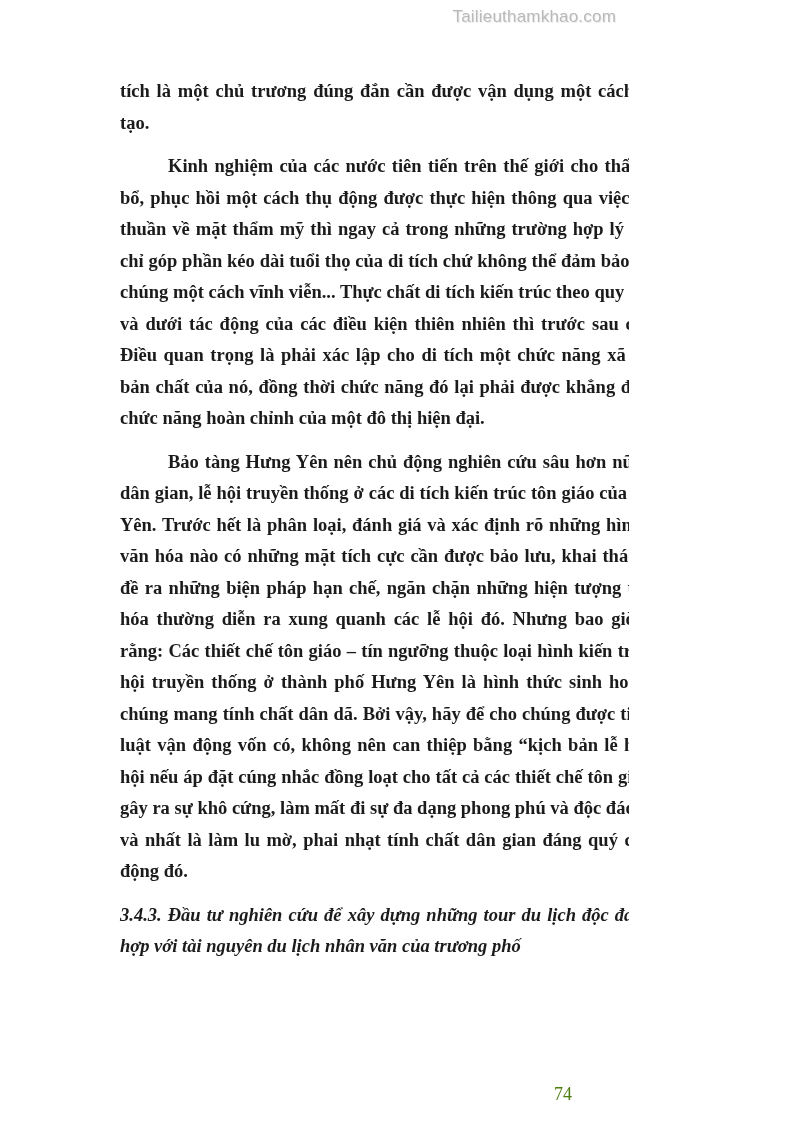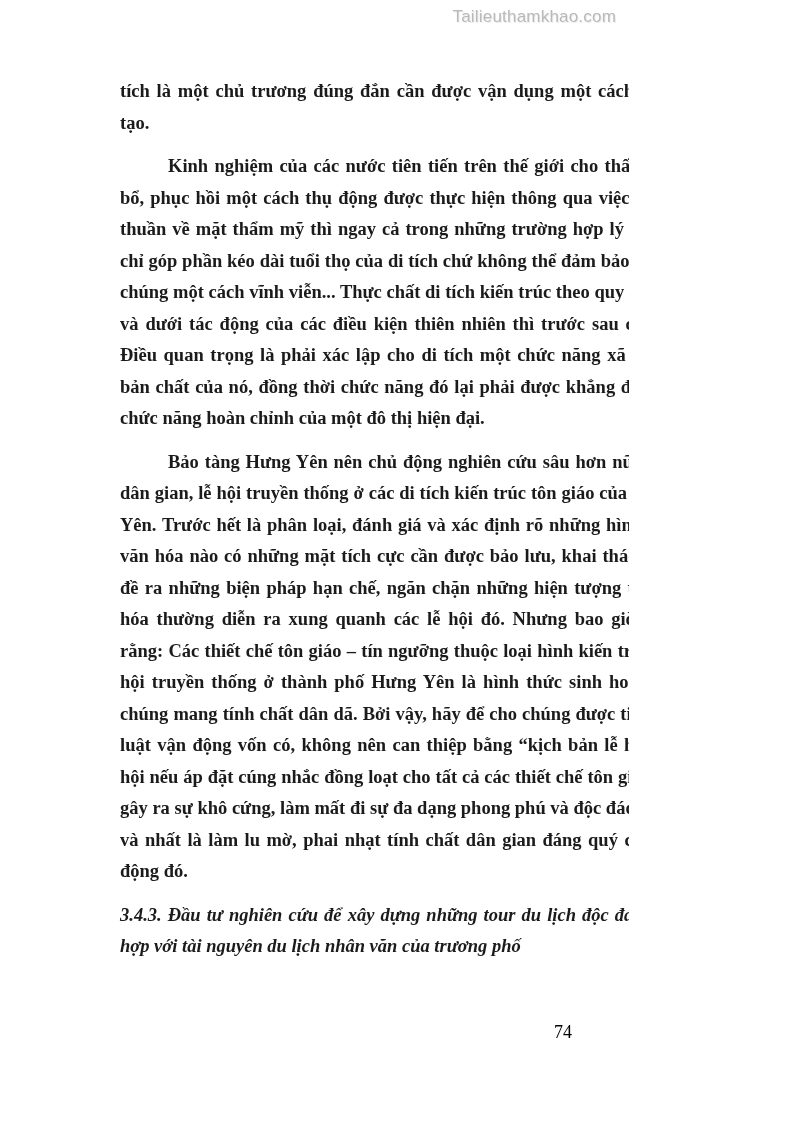--- a/index.html
+++ b/index.html
@@ -48,25 +48,25 @@
     text-align: justify;
   }
   .para {
     text-indent: 48px;
   }
   .cont {
     text-indent: 0;
   }
   .page-number {
     position: absolute;
-    top: 1018px;
+    top: 1080px;
     right: 57px;
     font-size: 18px;
     line-height: 28px;
-    color: #000000;
+    color: #4d7c0f;
   }
 </style>
 </head>
 <body>
 
 <div class="page">
 
   <div class="watermark">Tailieuthamkhao.com</div>
 
   <main class="content">

